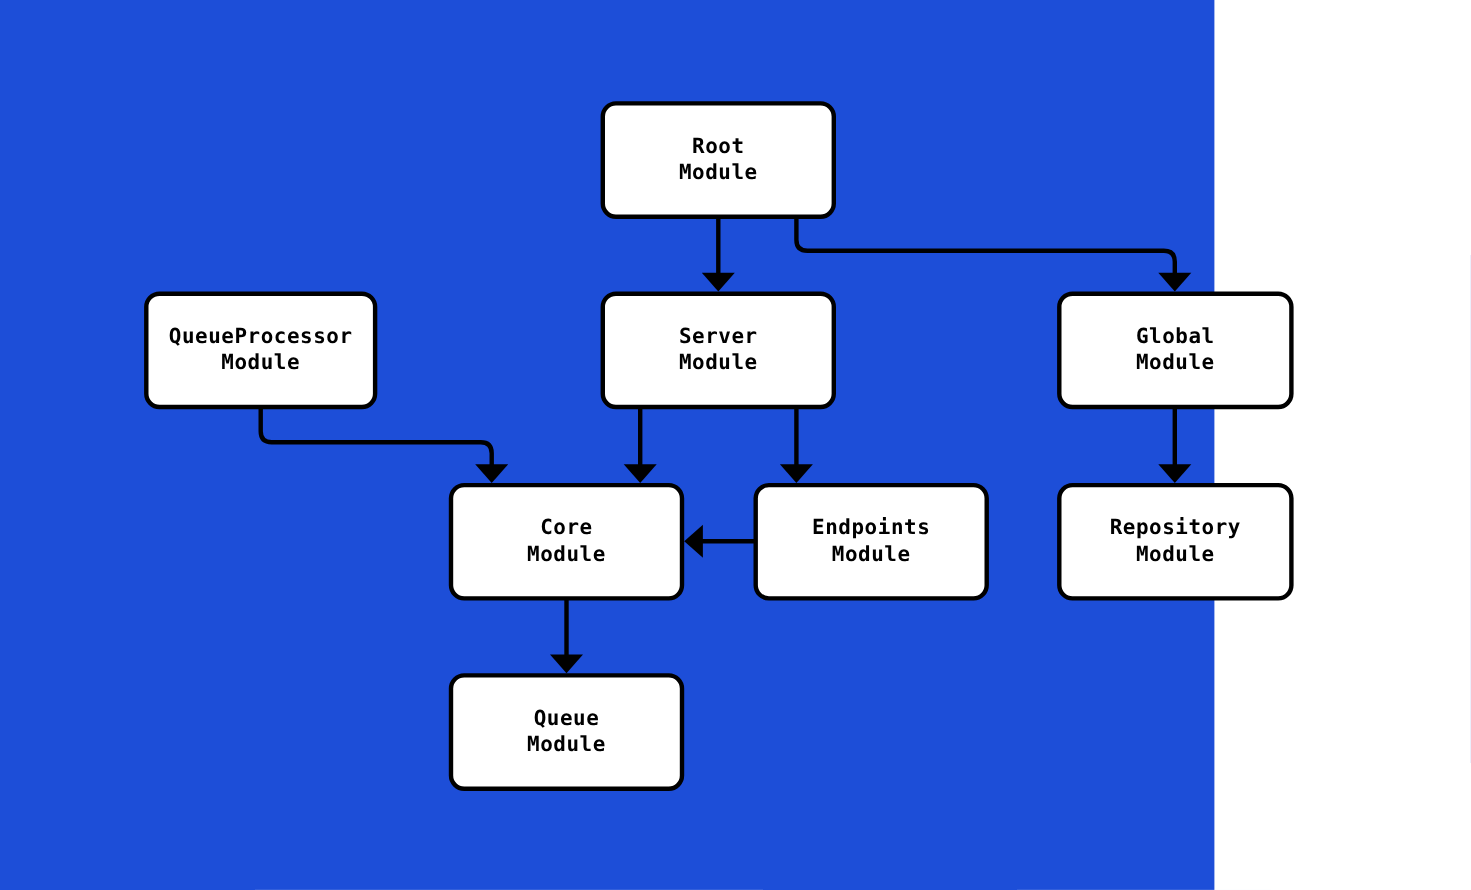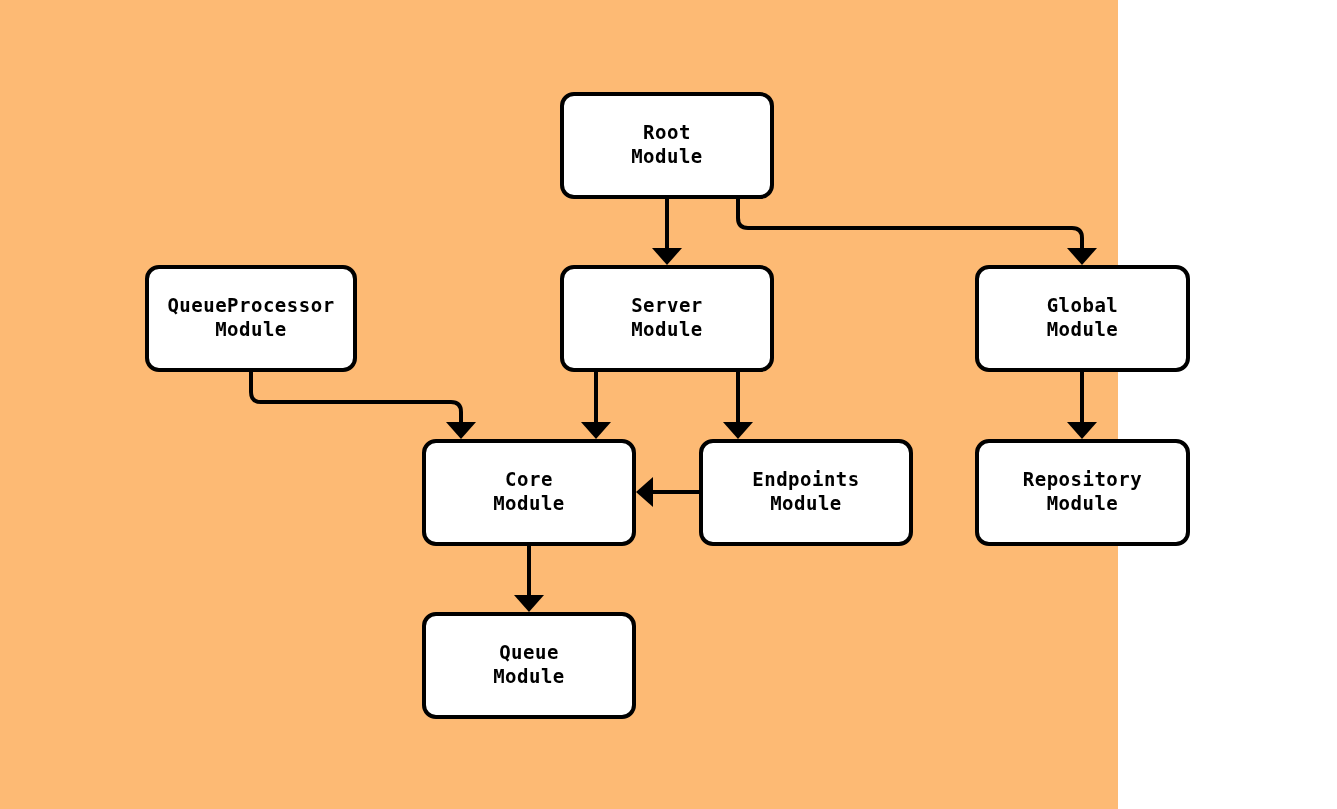--- a/index.html
+++ b/index.html
@@ -11,22 +11,21 @@
   body {
     width: 1337px;
     height: 809px;
     overflow: hidden;
     font-family: "DejaVu Sans Mono", "Liberation Mono", monospace;
   }
   #diagram-root {
     position: relative;
     width: 1104px;
     height: 809px;
-    background: #fdba74;
-    padding-left: 14px;
+    background: #1d4ed8;
   }
   svg#diagram-canvas {
     display: block;
     width: 1337px;
     height: 809px;
   }
   .node-box {
     fill: #ffffff;
     stroke: #000000;
     stroke-width: 4;

